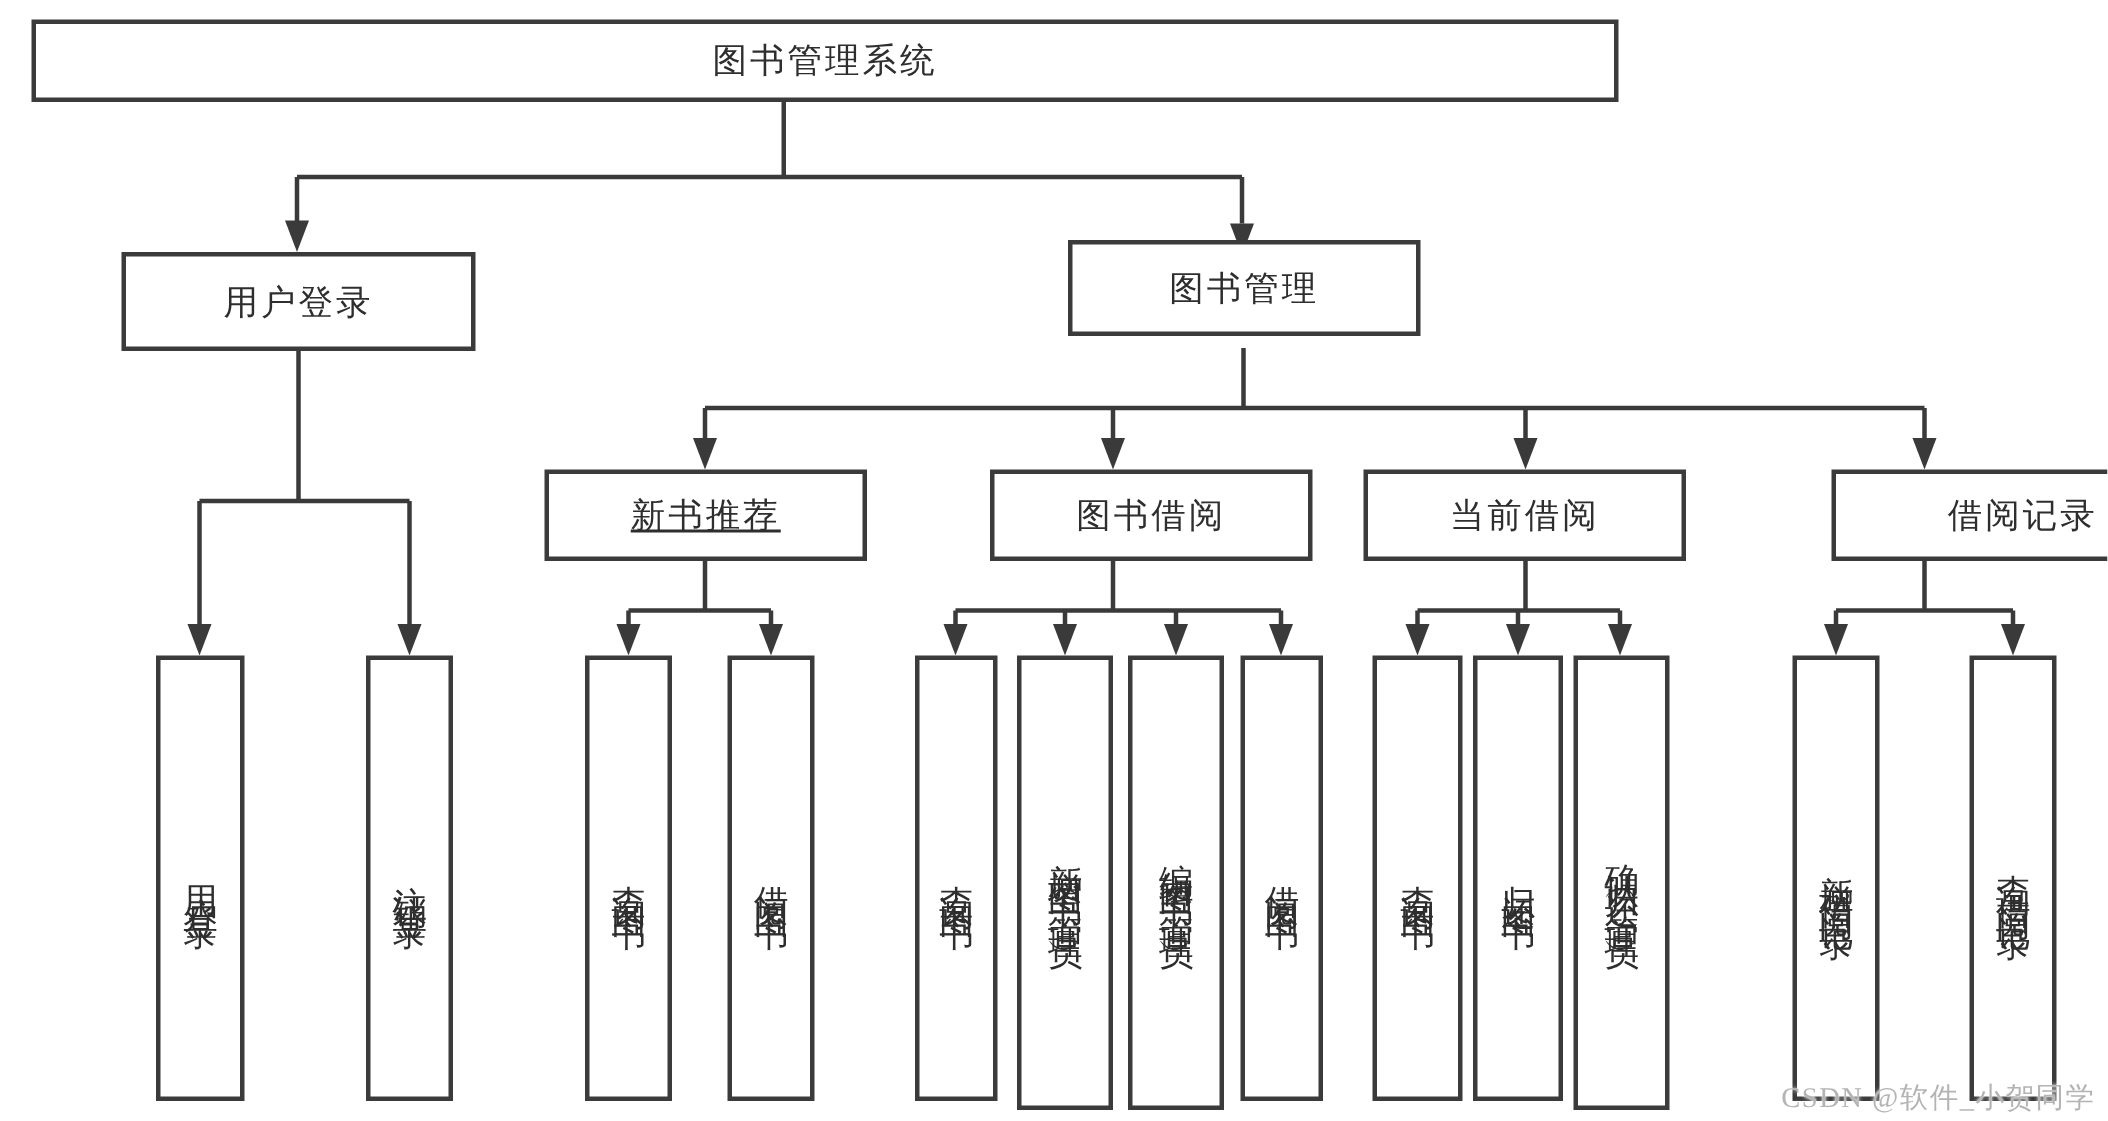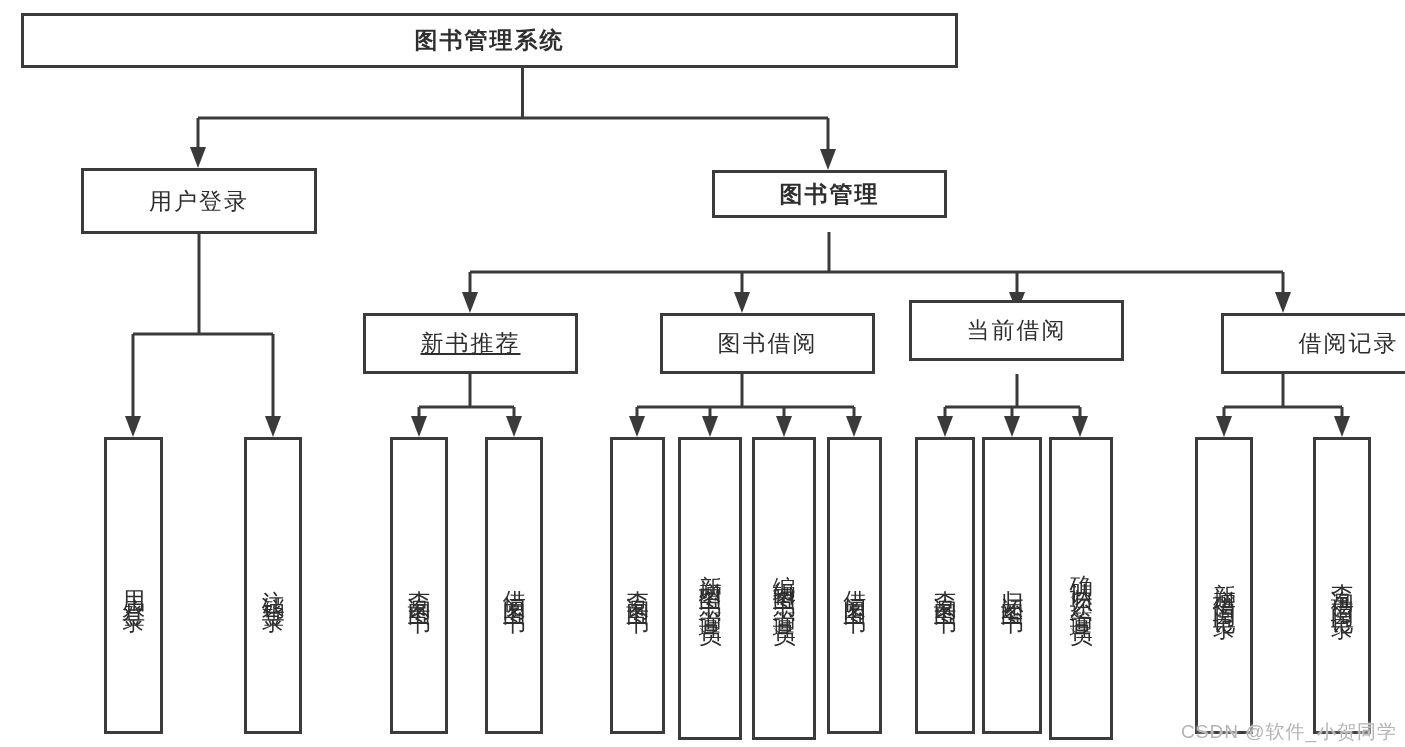--- a/index.html
+++ b/index.html
@@ -35,28 +35,29 @@
   .watermark {
     position: absolute;
     right: 8px;
     bottom: 2px;
     font-size: 19px;
     letter-spacing: 1px;
     color: #b4b4b4;
     text-shadow: 0 0 3px #ffffff, 0 0 1px #ffffff;
     pointer-events: none;
     white-space: nowrap;
+    font-family: Liberation Serif, serif;
   }
   
-  .n-root            { left: 21px;   top: 13px;  width: 937px; height: 55px; font-weight: bold; }
+  .n-root            { left: 21px;   top: 13px;  width: 1058px; height: 55px; }
   .n-user-login      { left: 81px;   top: 168px; width: 236px;  height: 66px; }
-  .n-book-mgmt       { left: 712px;  top: 170px; width: 235px;  height: 48px; font-weight: bold; }
+  .n-book-mgmt       { left: 712px;  top: 160px; width: 235px;  height: 64px; }
   .n-new-books       { left: 363px;  top: 313px; width: 215px;  height: 61px; text-decoration: underline; }
   .n-book-borrow     { left: 660px;  top: 313px; width: 215px;  height: 61px; }
-  .n-current-borrow  { left: 909px;  top: 300px; width: 215px;  height: 61px; }
+  .n-current-borrow  { left: 909px;  top: 313px; width: 215px;  height: 61px; }
   .n-borrow-records  { left: 1221px; top: 313px; width: 255px;  height: 61px; }
   .n-login-leaf      { left: 104px;  top: 437px; width: 59px;   height: 297px; }
   .n-logout-leaf     { left: 244px;  top: 437px; width: 58px;   height: 297px; }
   .n-nb-query        { left: 390px;  top: 437px; width: 58px;   height: 297px; }
   .n-nb-borrow       { left: 485px;  top: 437px; width: 58px;   height: 297px; }
   .n-bb-query        { left: 610px;  top: 437px; width: 55px;   height: 297px; }
   .n-bb-add          { left: 678px;  top: 437px; width: 64px;   height: 303px; }
   .n-bb-edit         { left: 752px;  top: 437px; width: 64px;   height: 303px; }
   .n-bb-borrow       { left: 827px;  top: 437px; width: 55px;   height: 297px; }
   .n-cb-query        { left: 915px;  top: 437px; width: 60px;   height: 297px; }

